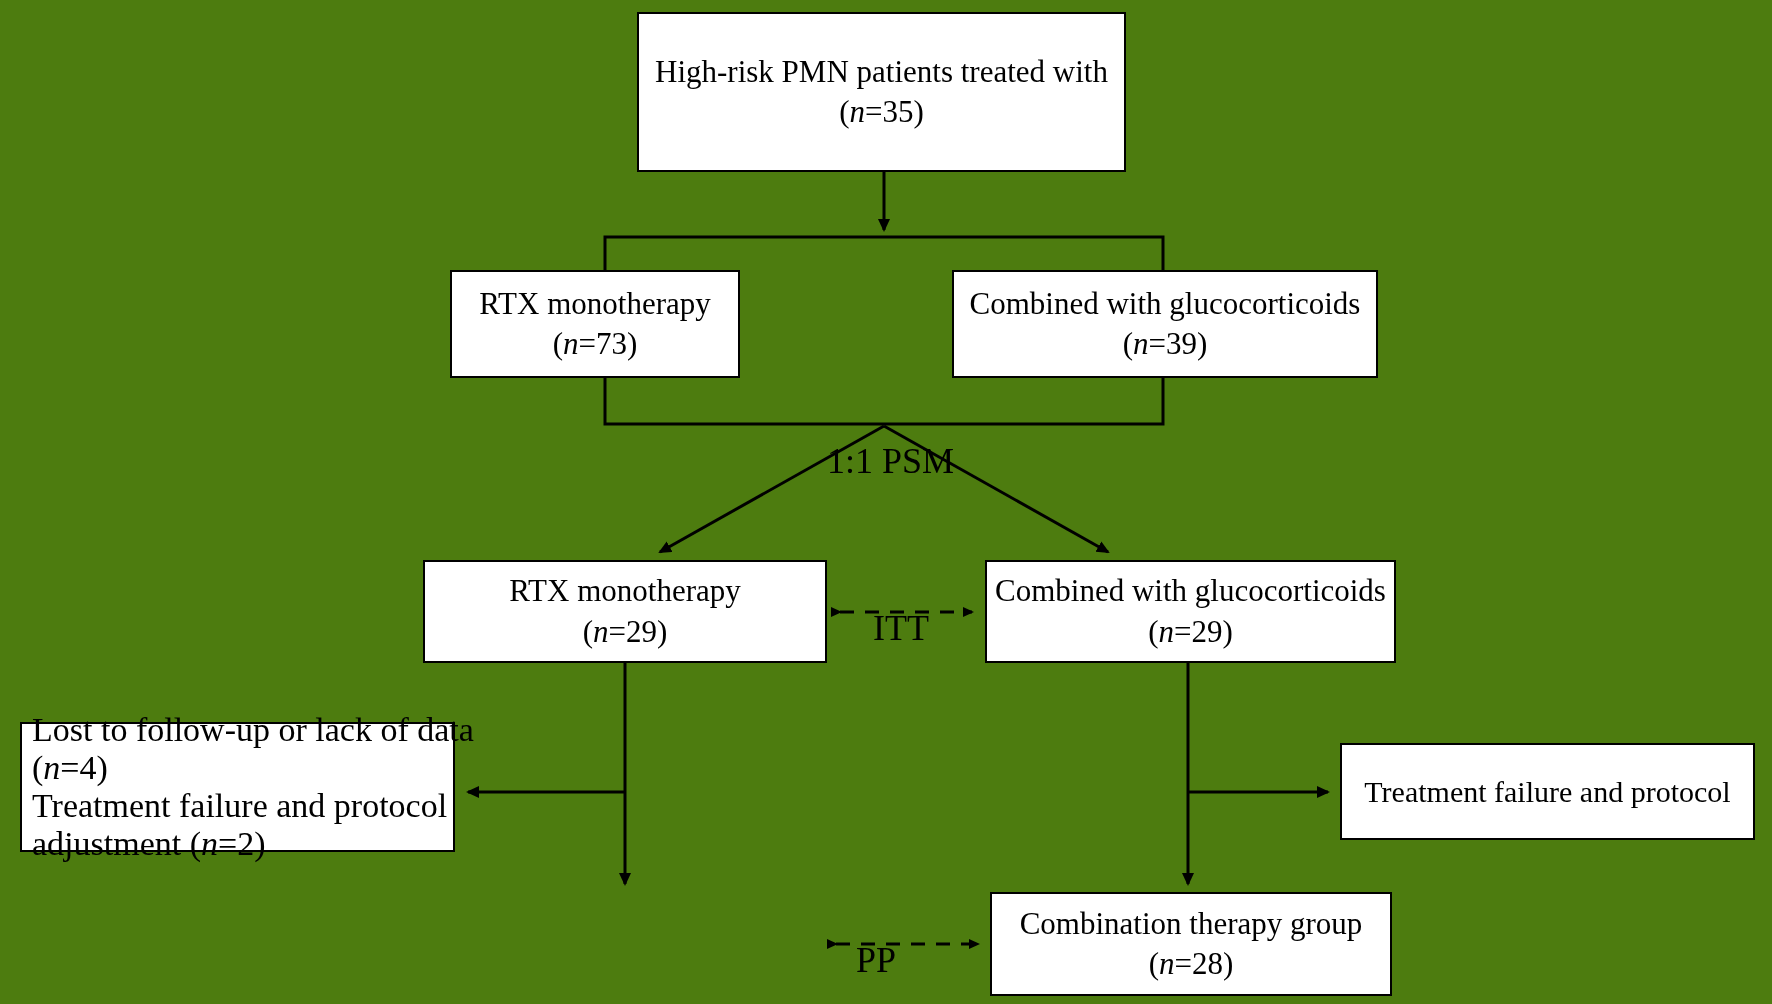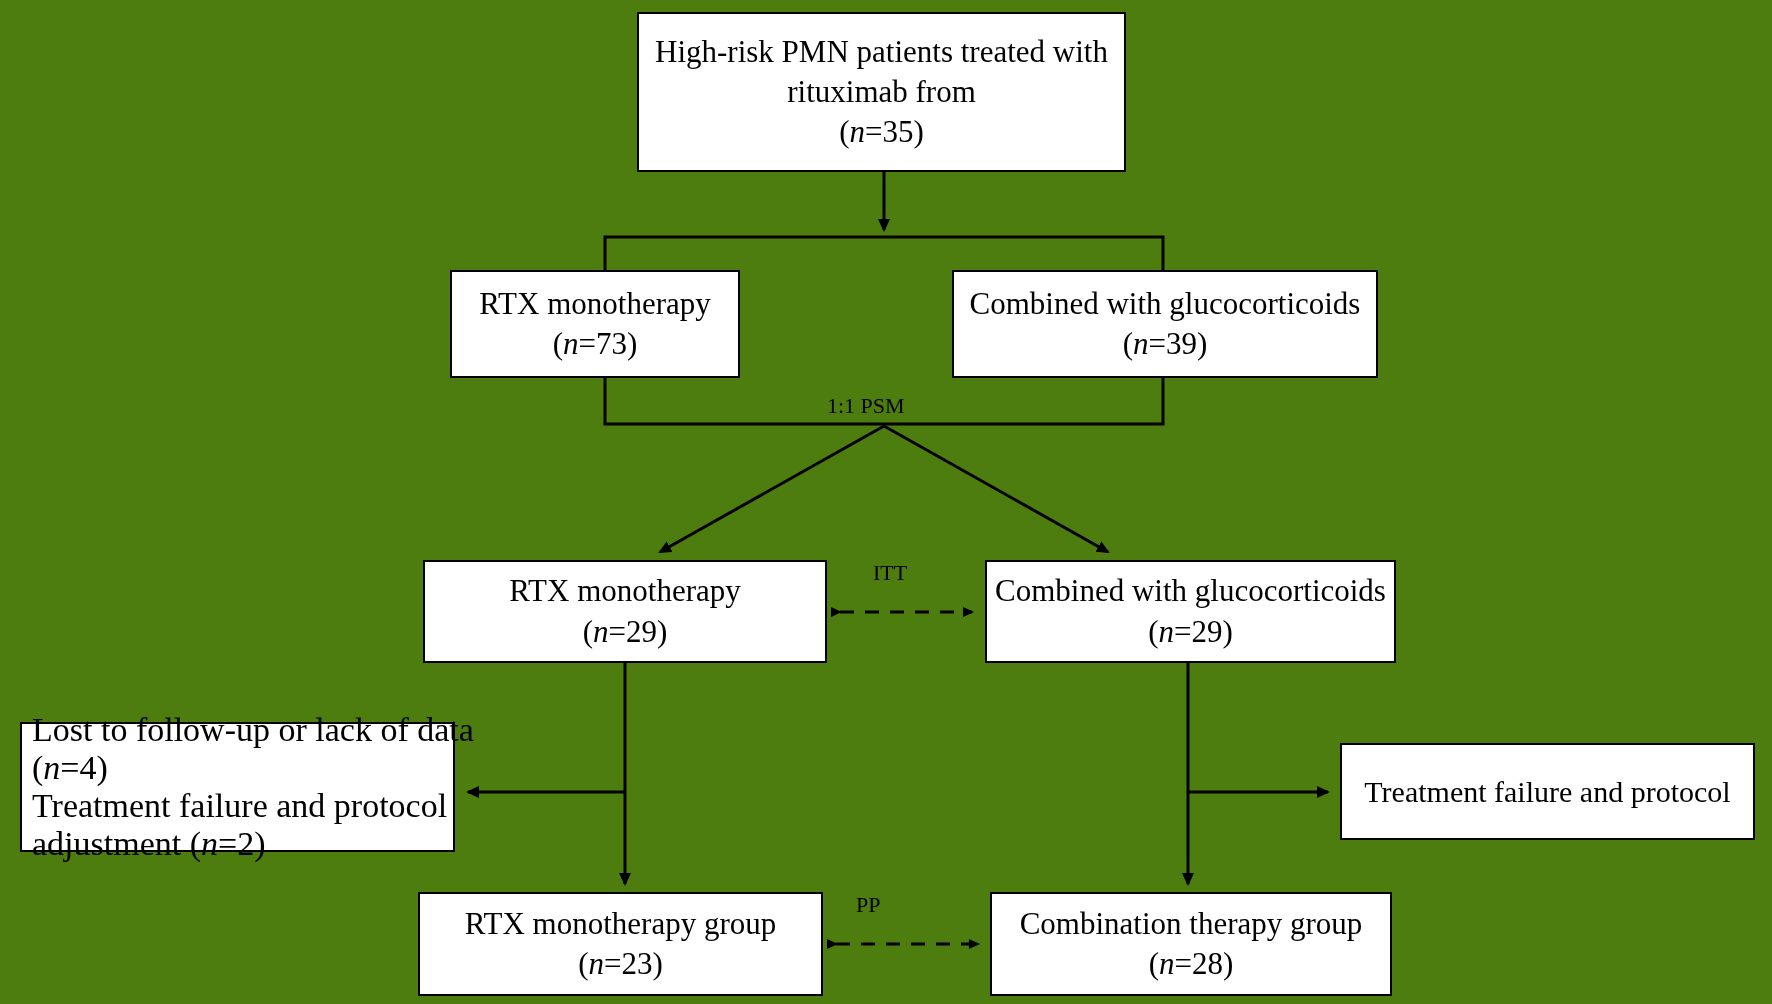--- a/index.html
+++ b/index.html
@@ -45,24 +45,25 @@
     padding-left: 10px;
     line-height: 1.12;
   }
   .node .ln {
     display: block;
     white-space: nowrap;
   }
   .ital { font-style: italic; }
   .edge-label {
     position: absolute;
-    font-size: 22px;
+    font-size: 36px;
     line-height: 1;
     white-space: nowrap;
     background: transparent;
+    margin-top: 48px;
   }
 </style>
 </head>
 <body>
 
 <div id="canvas">
 
   <svg class="wires" viewBox="0 0 1772 1004">
     <defs>
       <marker id="arrowFilled" markerWidth="12" markerHeight="12" refX="9" refY="5" orient="auto" markerUnits="userSpaceOnUse">
@@ -110,21 +111,20 @@
       <line x1="1188" y1="792" x2="1328" y2="792" stroke="#000" stroke-width="3" marker-end="url(#arrowFilledB)"></line>
     </g>
 
     <g>
       <line x1="836" y1="944" x2="978" y2="944" stroke="#000" stroke-width="3" stroke-dasharray="14 11" marker-start="url(#arrowFilled)" marker-end="url(#arrowFilled)"></line>
     </g>
   </svg>
 
   <div class="node" style="left:637px; top:12px; width:489px; height:160px;">
     <span class="ln">High-risk PMN patients treated with</span>
-    <span class="ln">rituximab from</span>
     <span class="ln">(<span class="ital">n</span><span>=35)</span></span>
   </div>
 
   <div class="node" style="left:450px; top:270px; width:290px; height:108px;">
     <span class="ln">RTX monotherapy</span>
     <span class="ln">(<span class="ital">n</span><span>=73)</span></span>
   </div>
 
   <div class="node" style="left:952px; top:270px; width:426px; height:108px;">
     <span class="ln">Combined with glucocorticoids</span>
@@ -149,24 +149,20 @@
     <span class="ln">Lost to follow-up or lack of data</span>
     <span class="ln">(<span class="ital">n</span><span>=4)</span></span>
     <span class="ln">Treatment failure and protocol</span>
     <span class="ln"><span>adjustment (</span><span class="ital">n</span><span>=2)</span></span>
   </div>
 
   <div class="node" style="left:1340px; top:743px; width:415px; height:97px; font-size:30px;">
     <span class="ln">Treatment failure and protocol</span>
   </div>
 
-  <div class="node" style="left:418px; top:892px; width:405px; height:104px;">
-    <span class="ln">RTX monotherapy group</span>
-    <span class="ln">(<span class="ital">n</span><span>=23)</span></span>
-  </div>
 
   <div class="edge-label" style="left:856px; top:894px;text-align:center;">PP</div>
 
   <div class="node" style="left:990px; top:892px; width:402px; height:104px;">
     <span class="ln">Combination therapy group</span>
     <span class="ln">(<span class="ital">n</span><span>=28)</span></span>
   </div>
 
 </div>
 

